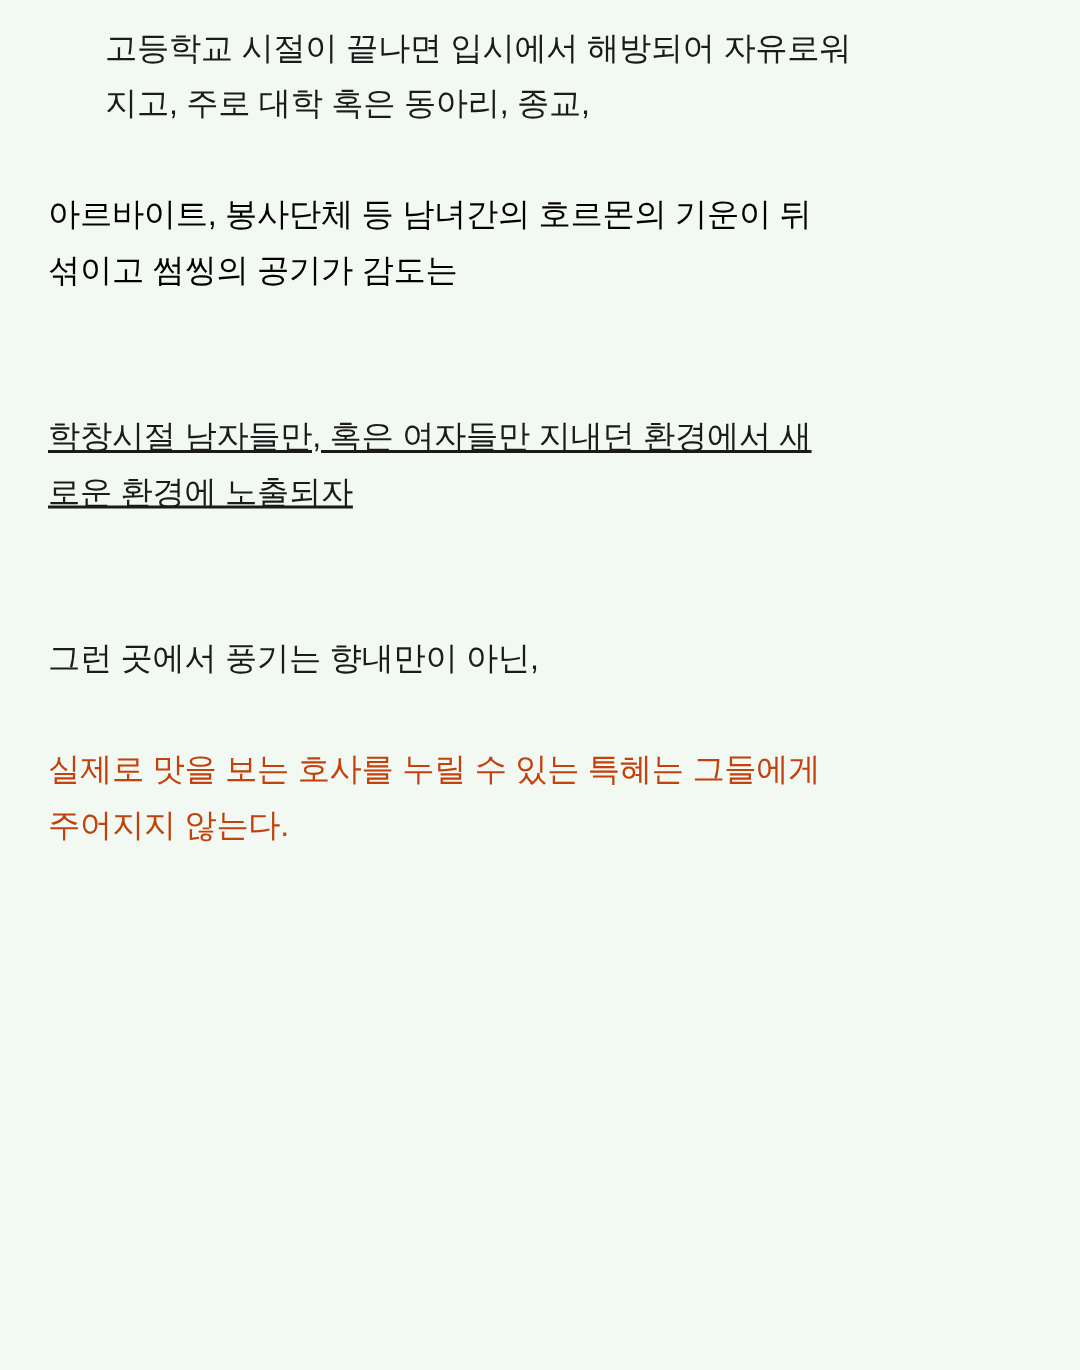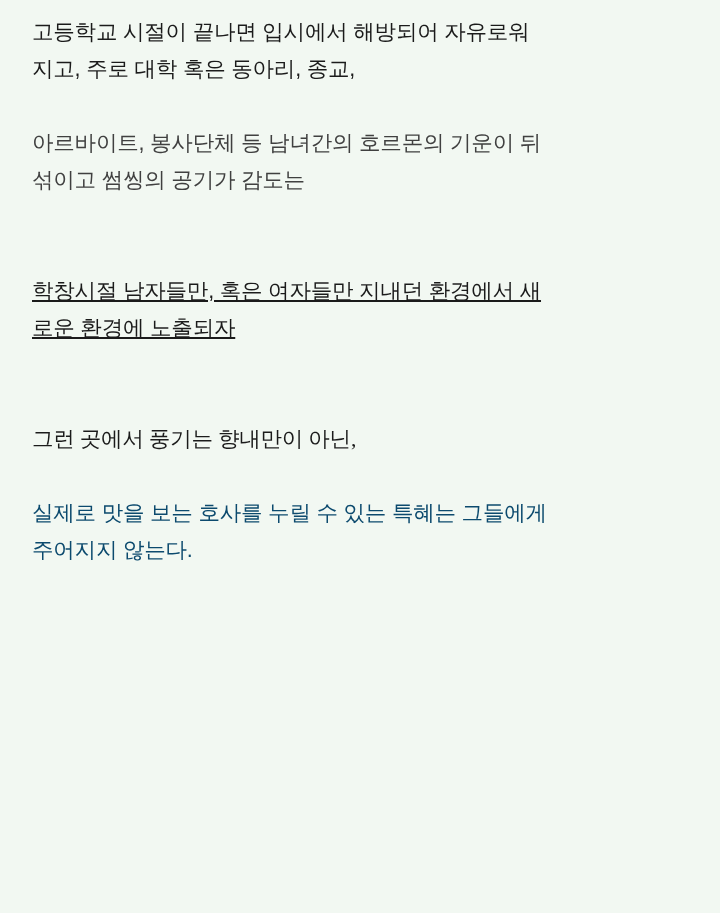--- a/index.html
+++ b/index.html
@@ -31,35 +31,35 @@
     margin: 0;
   }
   .gap-lg { height: 37px; }
   .gap-sm { height: 37px; }
 </style>
 </head>
 <body style="background: rgb(242, 248, 242);">
 
 <div class="page" style="background: rgb(242, 248, 242);">
 
-  <p class="para" style="color: rgb(27, 27, 27);">고등학교 시절이 끝나면 입시에서 해방되어 자유로워
+  <p class="para" style="color: rgb(27, 27, 27); margin-left: 38px;">고등학교 시절이 끝나면 입시에서 해방되어 자유로워
 지고, 주로 대학 혹은 동아리, 종교,</p>
   <div class="gap-lg"></div>
 
-  <p class="para" style="color: #404040;">아르바이트, 봉사단체 등 남녀간의 호르몬의 기운이 뒤
+  <p class="para" style="color: #000000;">아르바이트, 봉사단체 등 남녀간의 호르몬의 기운이 뒤
 섞이고 썸씽의 공기가 감도는</p>
   <div class="gap-lg"></div>
 
   <div class="gap-lg"></div>
 
   <p class="para" style="color: rgb(27, 27, 27); text-decoration: underline;">학창시절 남자들만, 혹은 여자들만 지내던 환경에서 새
 로운 환경에 노출되자</p>
   <div class="gap-lg"></div>
 
   <div class="gap-lg"></div>
 
-  <p class="para" style="color: rgb(27, 27, 27); font-family: Liberation Serif, serif;">그런 곳에서 풍기는 향내만이 아닌,</p>
+  <p class="para" style="color: rgb(27, 27, 27);">그런 곳에서 풍기는 향내만이 아닌,</p>
   <div class="gap-sm"></div>
 
-  <p class="para" style="color: #0c4a6e;">실제로 맛을 보는 호사를 누릴 수 있는 특혜는 그들에게
+  <p class="para" style="color: #c2410c;">실제로 맛을 보는 호사를 누릴 수 있는 특혜는 그들에게
 주어지지 않는다.</p>
 
 </div>
 
 </body></html>

